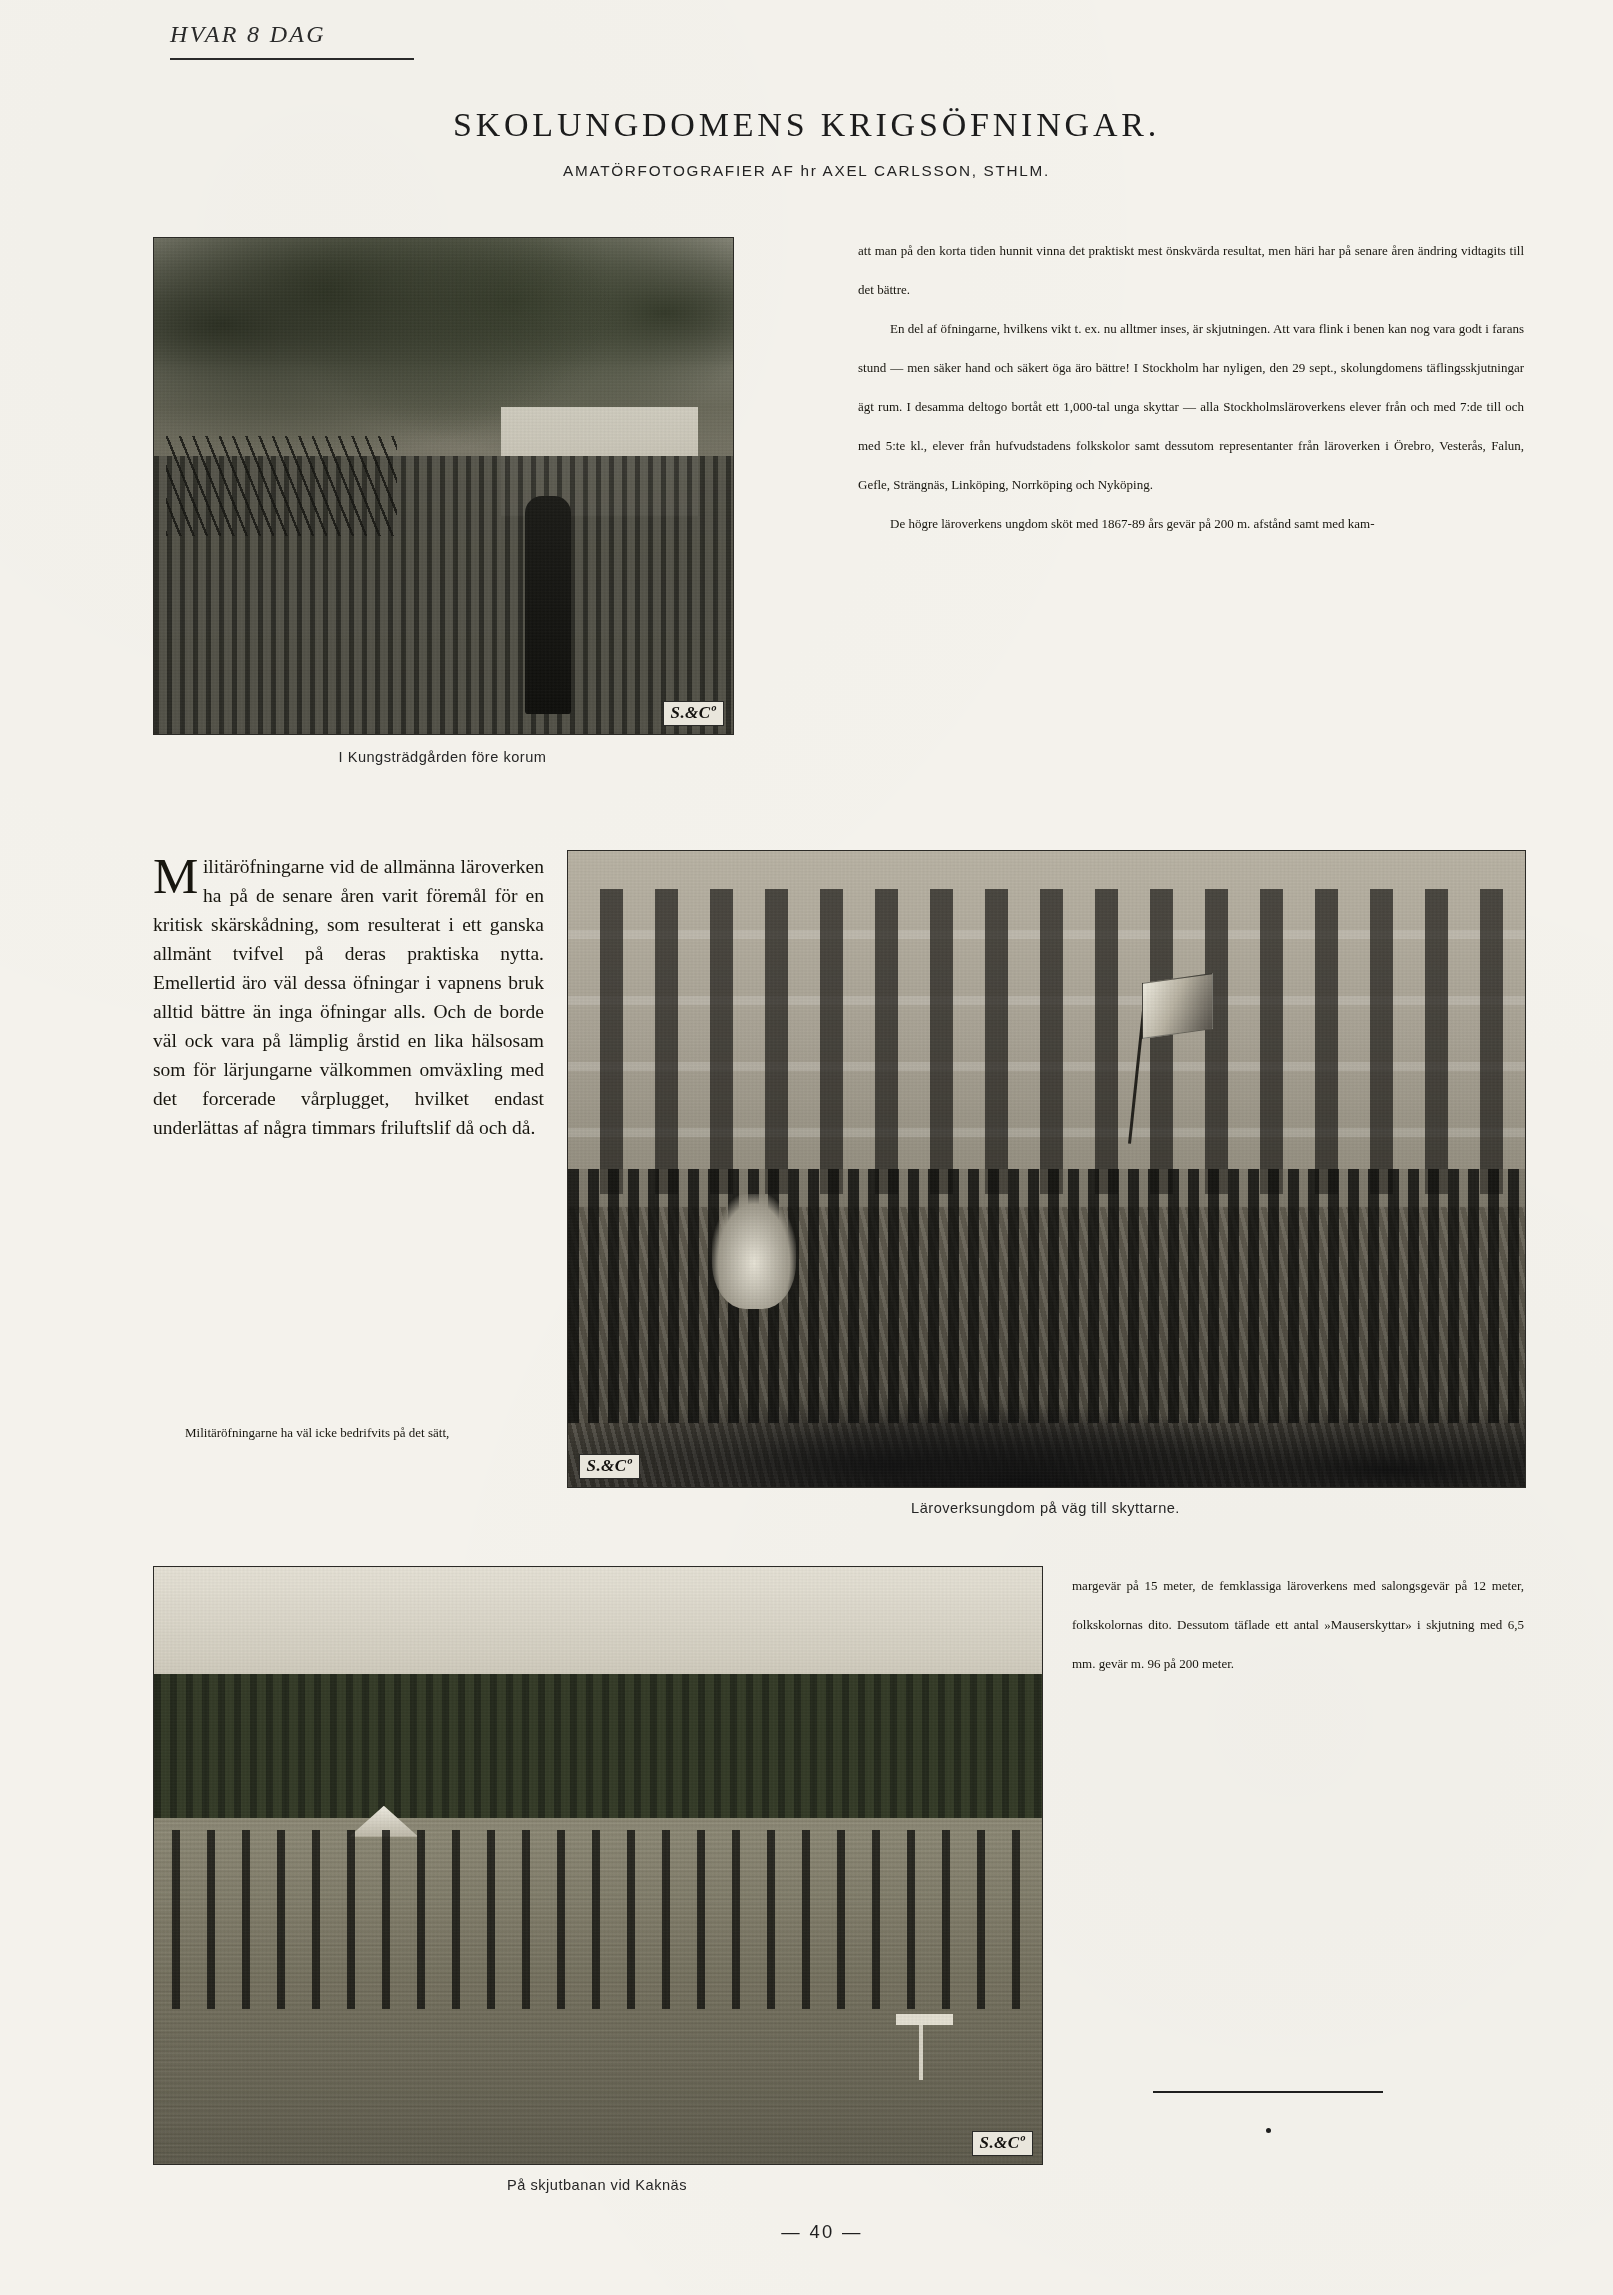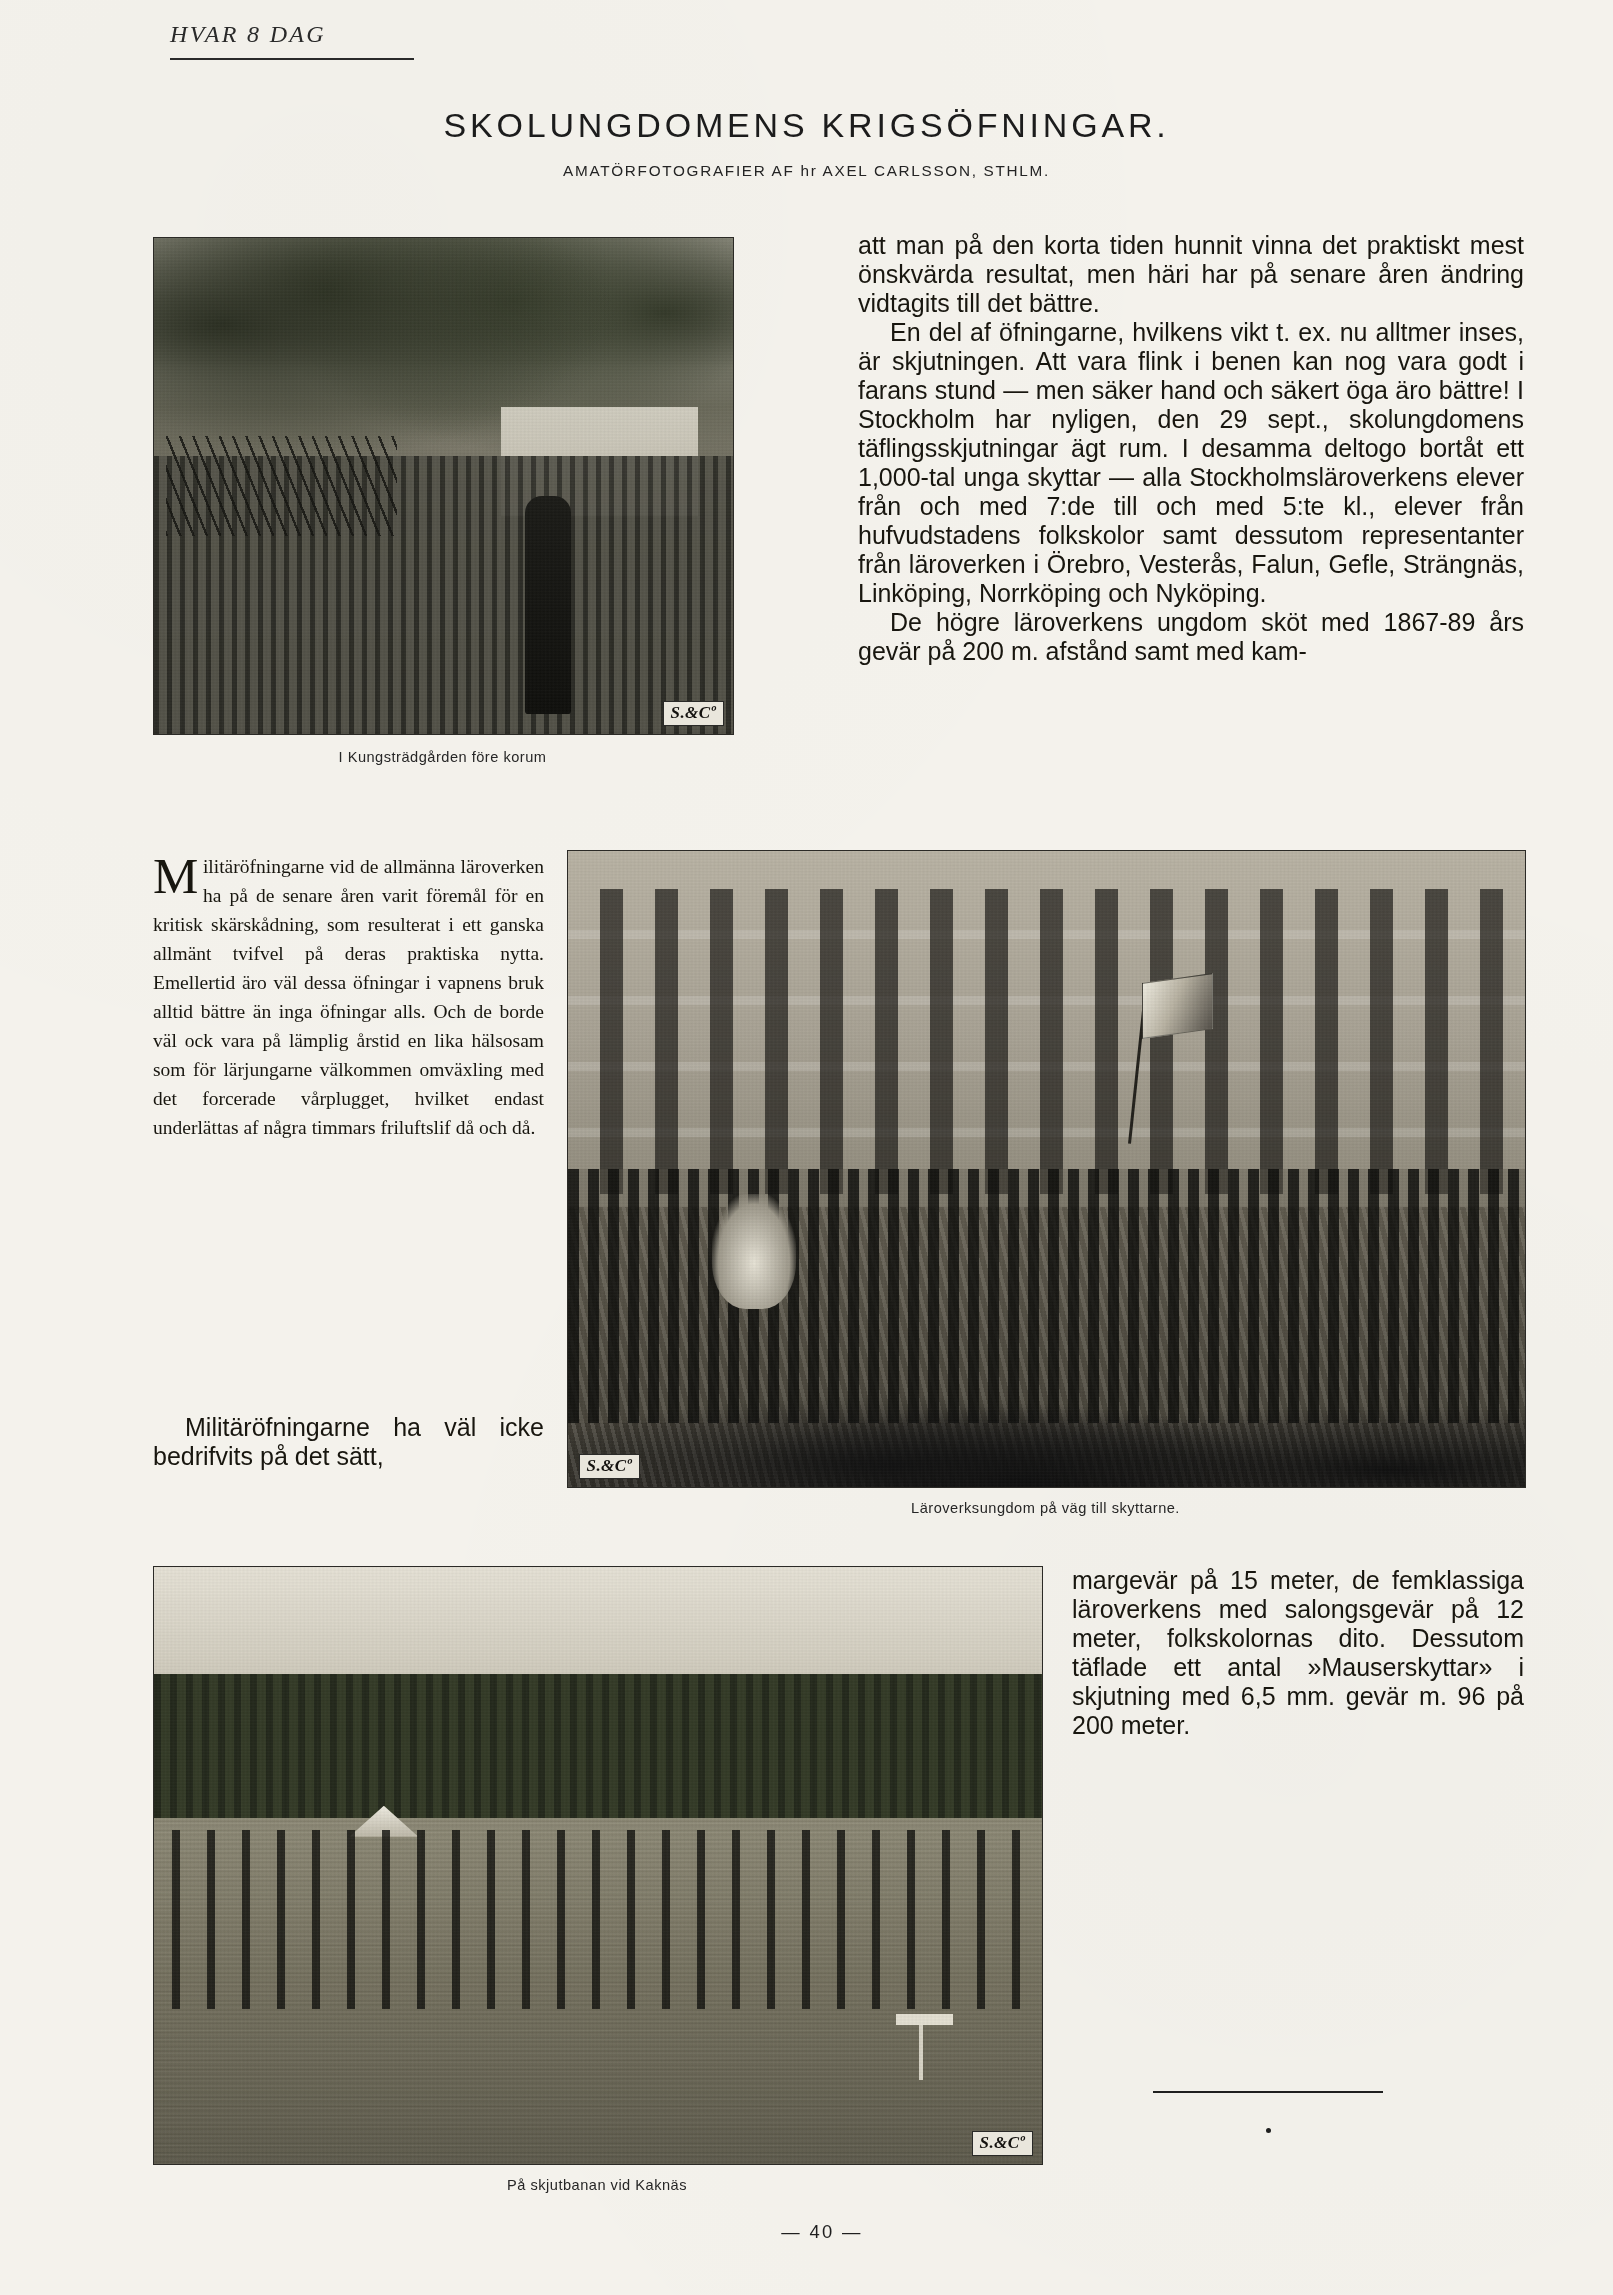--- a/index.html
+++ b/index.html
@@ -45,21 +45,21 @@
     background: #2a2a2a;
   }
 
   
   .title {
     position: absolute;
     left: 0;
     right: 0;
     top: 106px;
     text-align: center;
-    font-family: Liberation Sans, sans-serif;
+    font-family: Liberation Serif, serif;
     font-size: 34px;
     letter-spacing: 3.8px;
     color: #1c1c1c;
   }
   .subtitle {
     position: absolute;
     left: 0;
     right: 0;
     top: 162px;
     text-align: center;
@@ -103,23 +103,23 @@
     font-family: "Liberation Sans", sans-serif;
     font-size: 14.6px;
     letter-spacing: 0.5px;
     color: #262626;
     text-align: center;
   }
 
   
   .col-text {
     position: absolute;
-    font-family: Liberation Sans, sans-serif;
-    font-size: 25px;
-    line-height: 29px;
+    font-family: Liberation Serif, serif;
+    font-size: 13px;
+    line-height: 39px;
     color: #18160f;
     text-align: justify;
     text-justify: inter-word;
   }
   .col-text p {
     margin: 0;
     text-indent: 32px;
   }
   .col-text p.noindent { text-indent: 0; }
 

